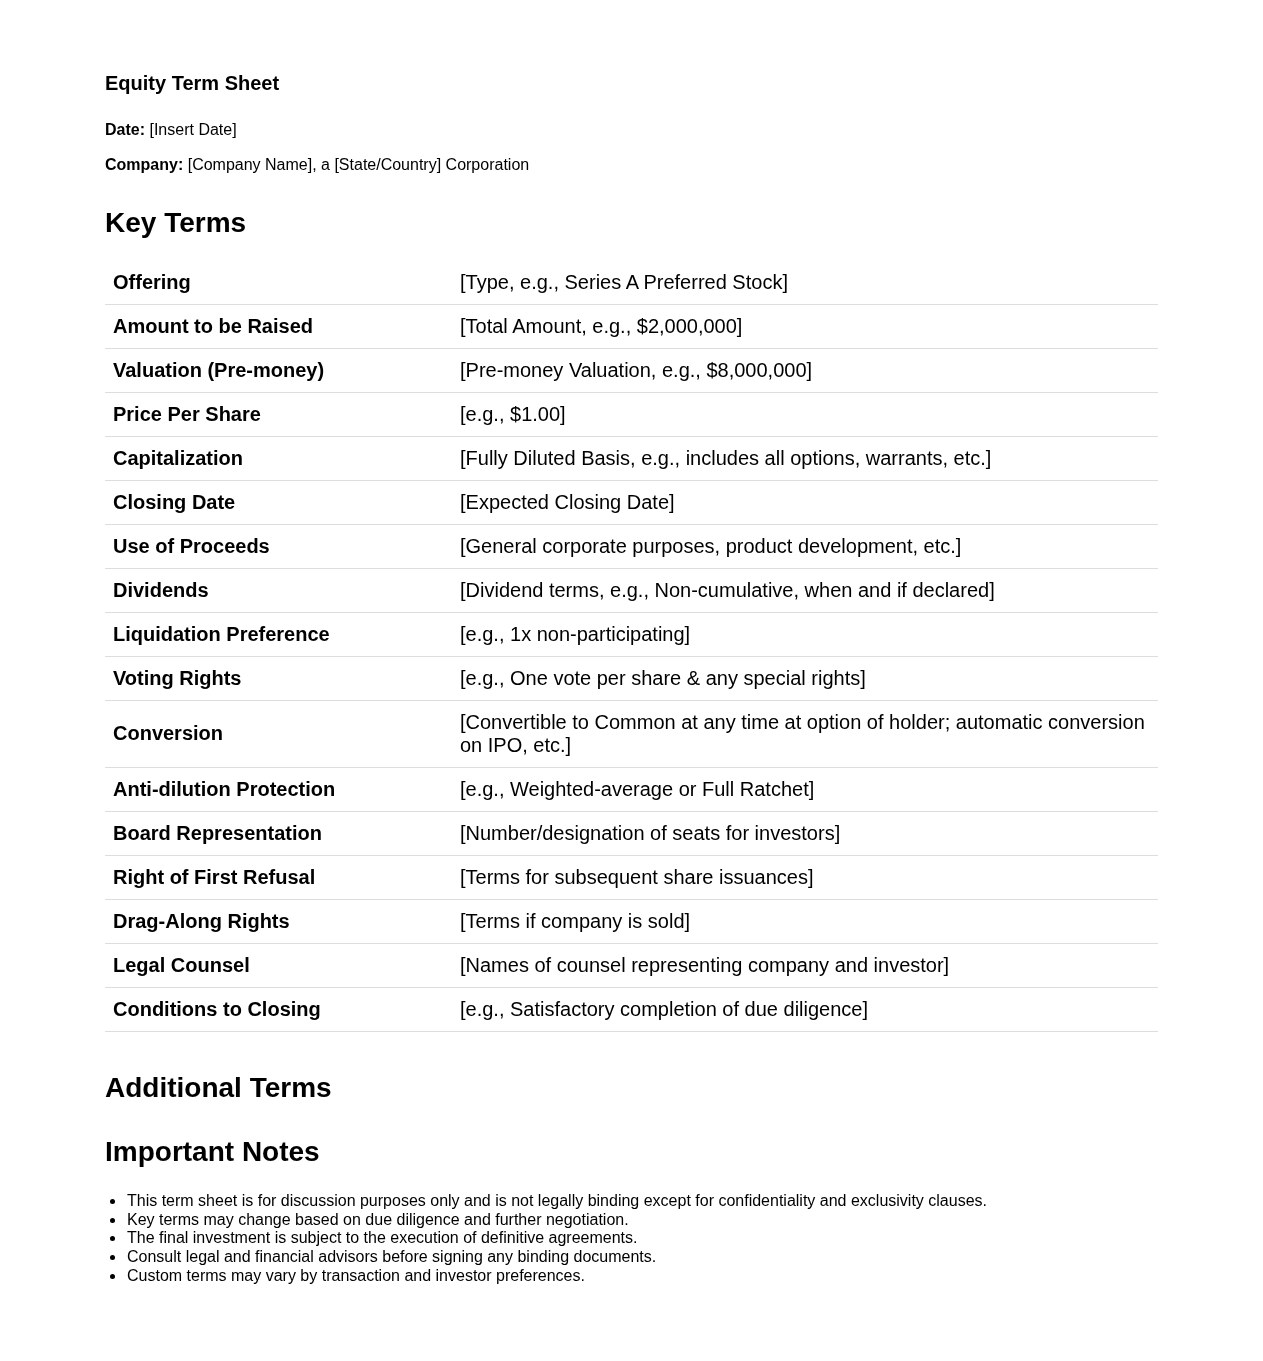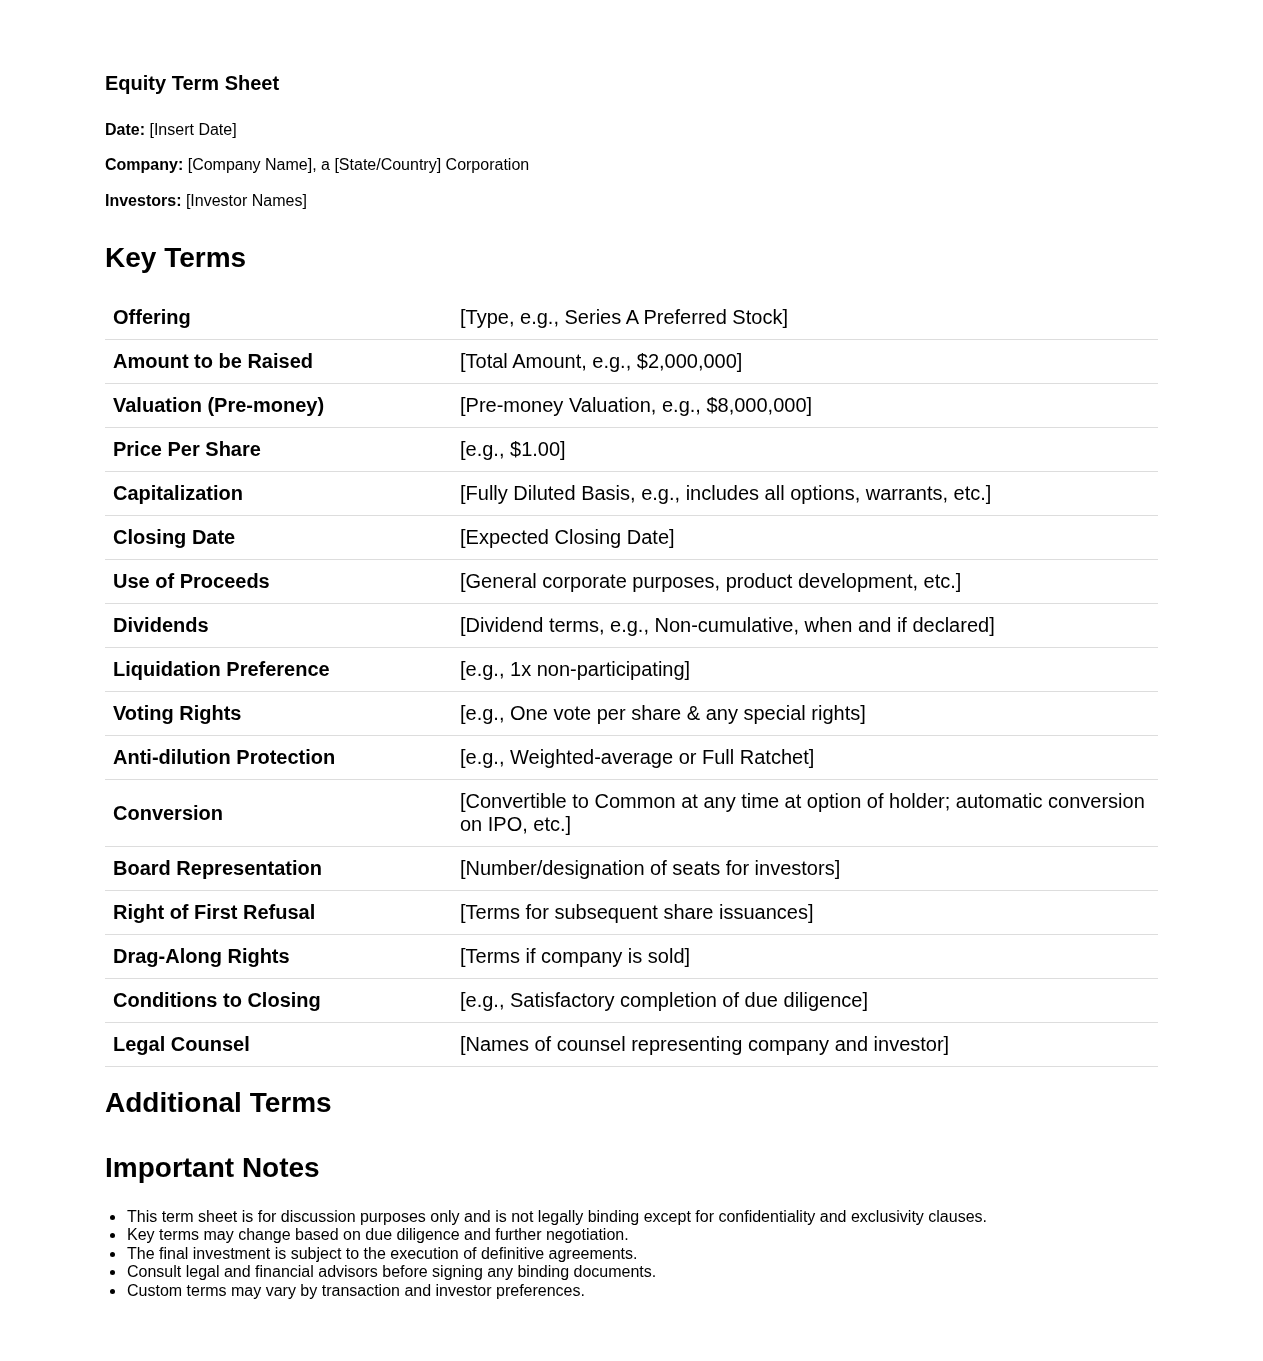--- a/index.html
+++ b/index.html
@@ -45,21 +45,21 @@
     vertical-align: middle;
     line-height: 1.15;
   }
   td.term-cell {
     width: 347px;
     font-weight: bold;
   }
   td.value-cell {
     padding-left: 0;
   }
-  h2.additional-heading { margin-top: 20px; }
+  h2.additional-heading { margin-top: 40px; }
   h2.notes-heading { }
   ul.doc-list {
     margin: 22px 0 0 0;
     padding-left: 21px;
     font-size: 16px;
   }
   ul.doc-list li {
     line-height: 1.16;
     padding-left: 1px;
   }
@@ -68,21 +68,20 @@
 </head>
 <body>
 
 <div class="page">
 
   <h1 class="doc-title">Equity Term Sheet</h1>
 
   <div class="meta">
     <p><span class="meta-label">Date:</span> <span>[Insert Date]</span></p>
     <p><span class="meta-label">Company:</span> <span>[Company Name], a [State/Country] Corporation</span></p>
-    <p><span class="meta-label">Investors:</span> <span>[Investor Names]</span></p>
   </div>
 
   <h2 class="section-heading">Key Terms</h2>
 
   <table class="terms-table">
     <tbody>
       <tr>
         <td class="term-cell">Offering</td>
         <td class="value-cell">[Type, e.g., Series A Preferred Stock]</td>
       </tr>
@@ -116,46 +115,46 @@
       </tr>
       <tr>
         <td class="term-cell">Liquidation Preference</td>
         <td class="value-cell">[e.g., 1x non-participating]</td>
       </tr>
       <tr>
         <td class="term-cell">Voting Rights</td>
         <td class="value-cell">[e.g., One vote per share &amp; any special rights]</td>
       </tr>
       <tr>
+        <td class="term-cell">Conversion</td>
+        <td class="value-cell">[Convertible to Common at any time at option of holder; automatic conversion on IPO, etc.]</td>
+      </tr>
+      <tr>
         <td class="term-cell">Anti-dilution Protection</td>
         <td class="value-cell">[e.g., Weighted-average or Full Ratchet]</td>
-      </tr>
-      <tr>
-        <td class="term-cell">Conversion</td>
-        <td class="value-cell">[Convertible to Common at any time at option of holder; automatic conversion on IPO, etc.]</td>
       </tr>
       <tr>
         <td class="term-cell">Board Representation</td>
         <td class="value-cell">[Number/designation of seats for investors]</td>
       </tr>
       <tr>
         <td class="term-cell">Right of First Refusal</td>
         <td class="value-cell">[Terms for subsequent share issuances]</td>
       </tr>
       <tr>
         <td class="term-cell">Drag-Along Rights</td>
         <td class="value-cell">[Terms if company is sold]</td>
       </tr>
       <tr>
+        <td class="term-cell">Legal Counsel</td>
+        <td class="value-cell">[Names of counsel representing company and investor]</td>
+      </tr>
+      <tr>
         <td class="term-cell">Conditions to Closing</td>
         <td class="value-cell">[e.g., Satisfactory completion of due diligence]</td>
-      </tr>
-      <tr>
-        <td class="term-cell">Legal Counsel</td>
-        <td class="value-cell">[Names of counsel representing company and investor]</td>
       </tr>
     </tbody>
   </table>
 
   <h2 class="section-heading additional-heading">Additional Terms</h2>
 
 
   <h2 class="section-heading notes-heading">Important Notes</h2>
 
   <ul class="doc-list notes-list">

